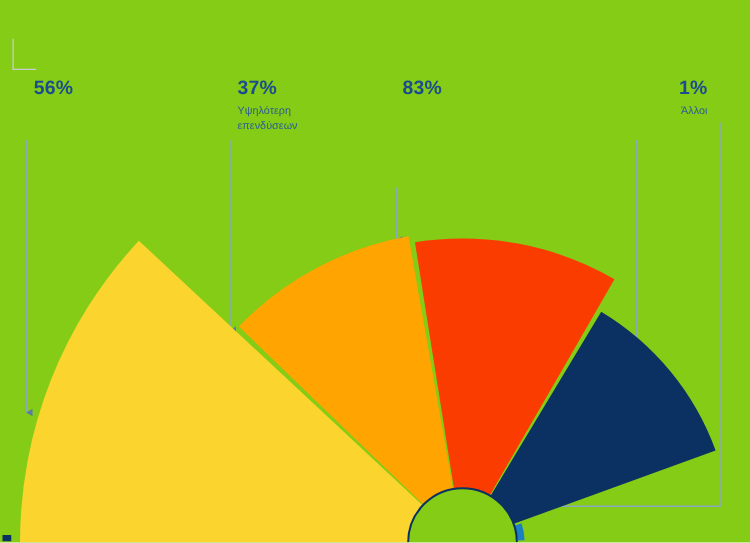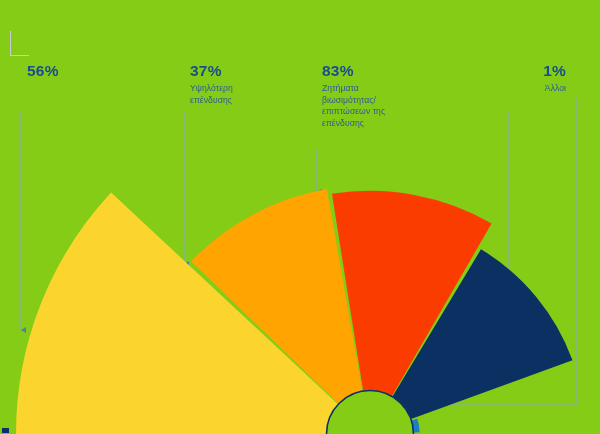--- a/index.html
+++ b/index.html
@@ -108,32 +108,26 @@
   </svg>
 
   <div class="callout" id="co1" style="left:27px; top:62px; width:95px;">
     <div class="pct">56%</div>
   </div>
 
   <div class="callout" id="co2" style="left:190px; top:62px; width:105px;">
     <div class="pct">37%</div>
     <div class="desc">
       <span>Υψηλότερη</span><br>
-      <span>επένδυσης</span>
+      <span>επενδύσεων</span>
     </div>
   </div>
 
   <div class="callout" id="co3" style="left:322px; top:62px; width:120px;">
     <div class="pct">83%</div>
-    <div class="desc">
-      <span>Ζητήματα</span><br>
-      <span>βιωσιμότητας/</span><br>
-      <span>επιπτώσεων της</span><br>
-      <span>επένδυσης</span>
-    </div>
   </div>
 
 
   <div class="callout align-right" id="co5" style="left:512px; top:62px; width:54px;">
     <div class="pct">1%</div>
     <div class="desc">
       <span>Άλλοι</span>
     </div>
   </div>
 

